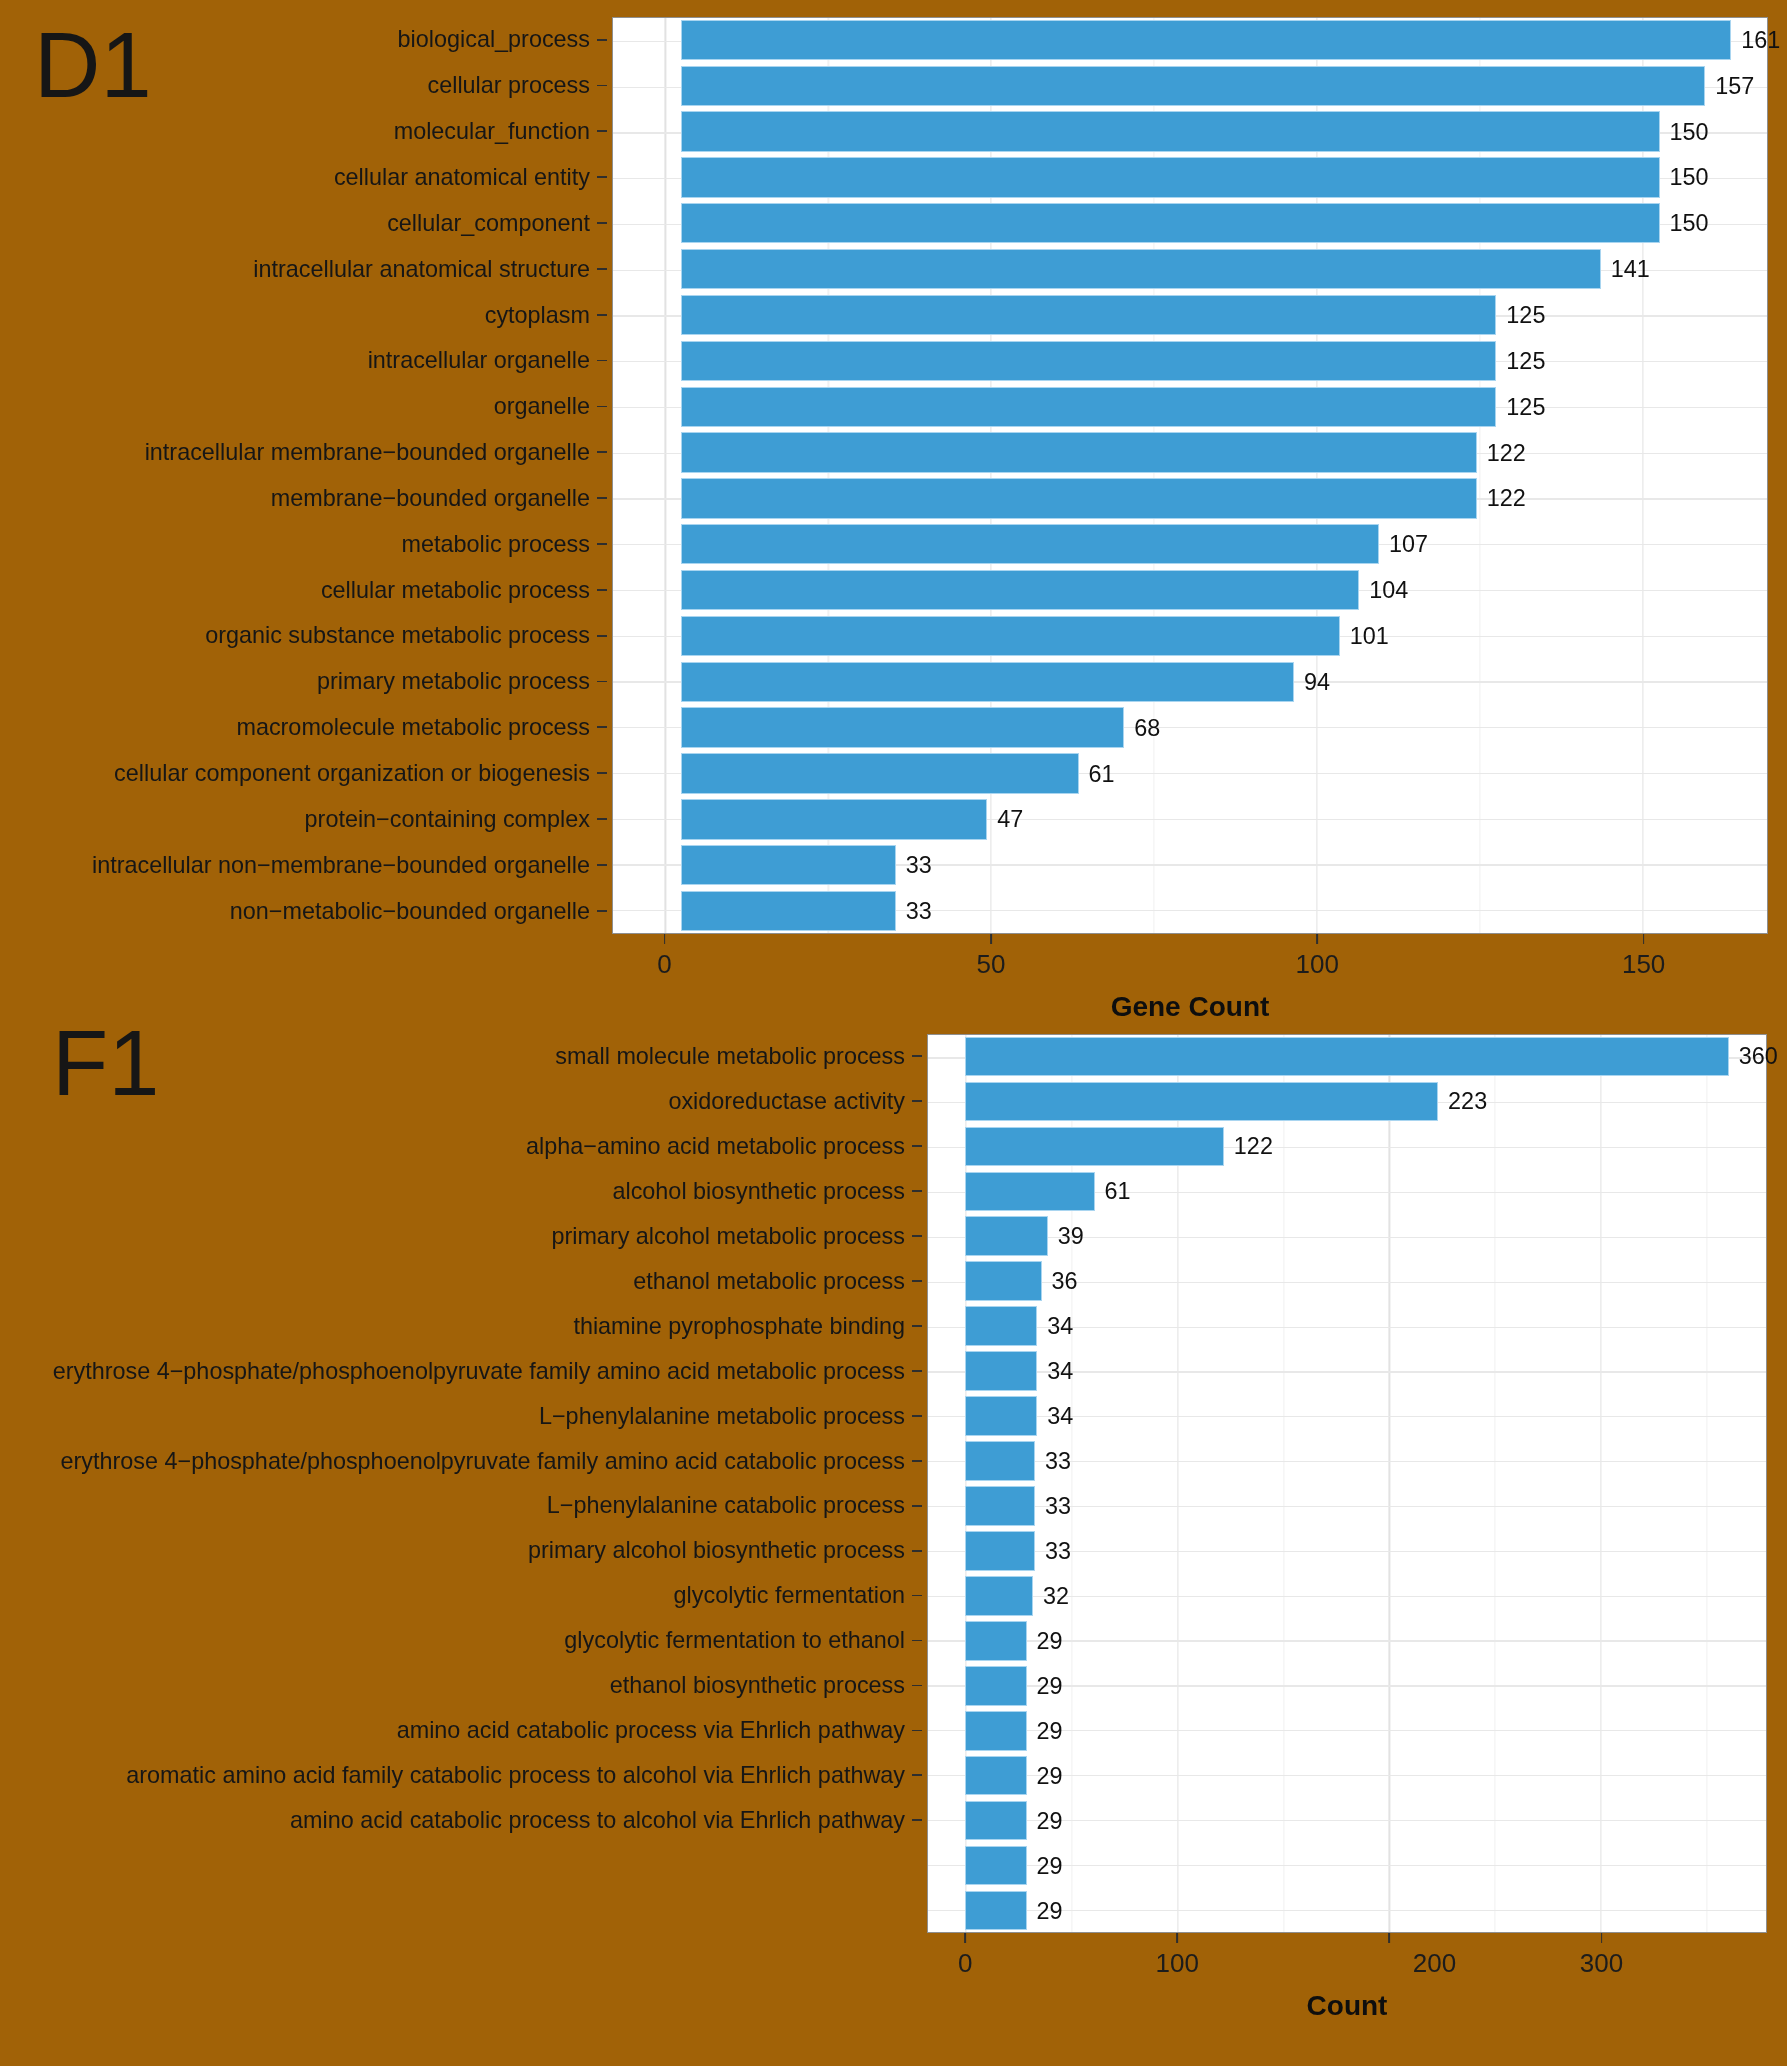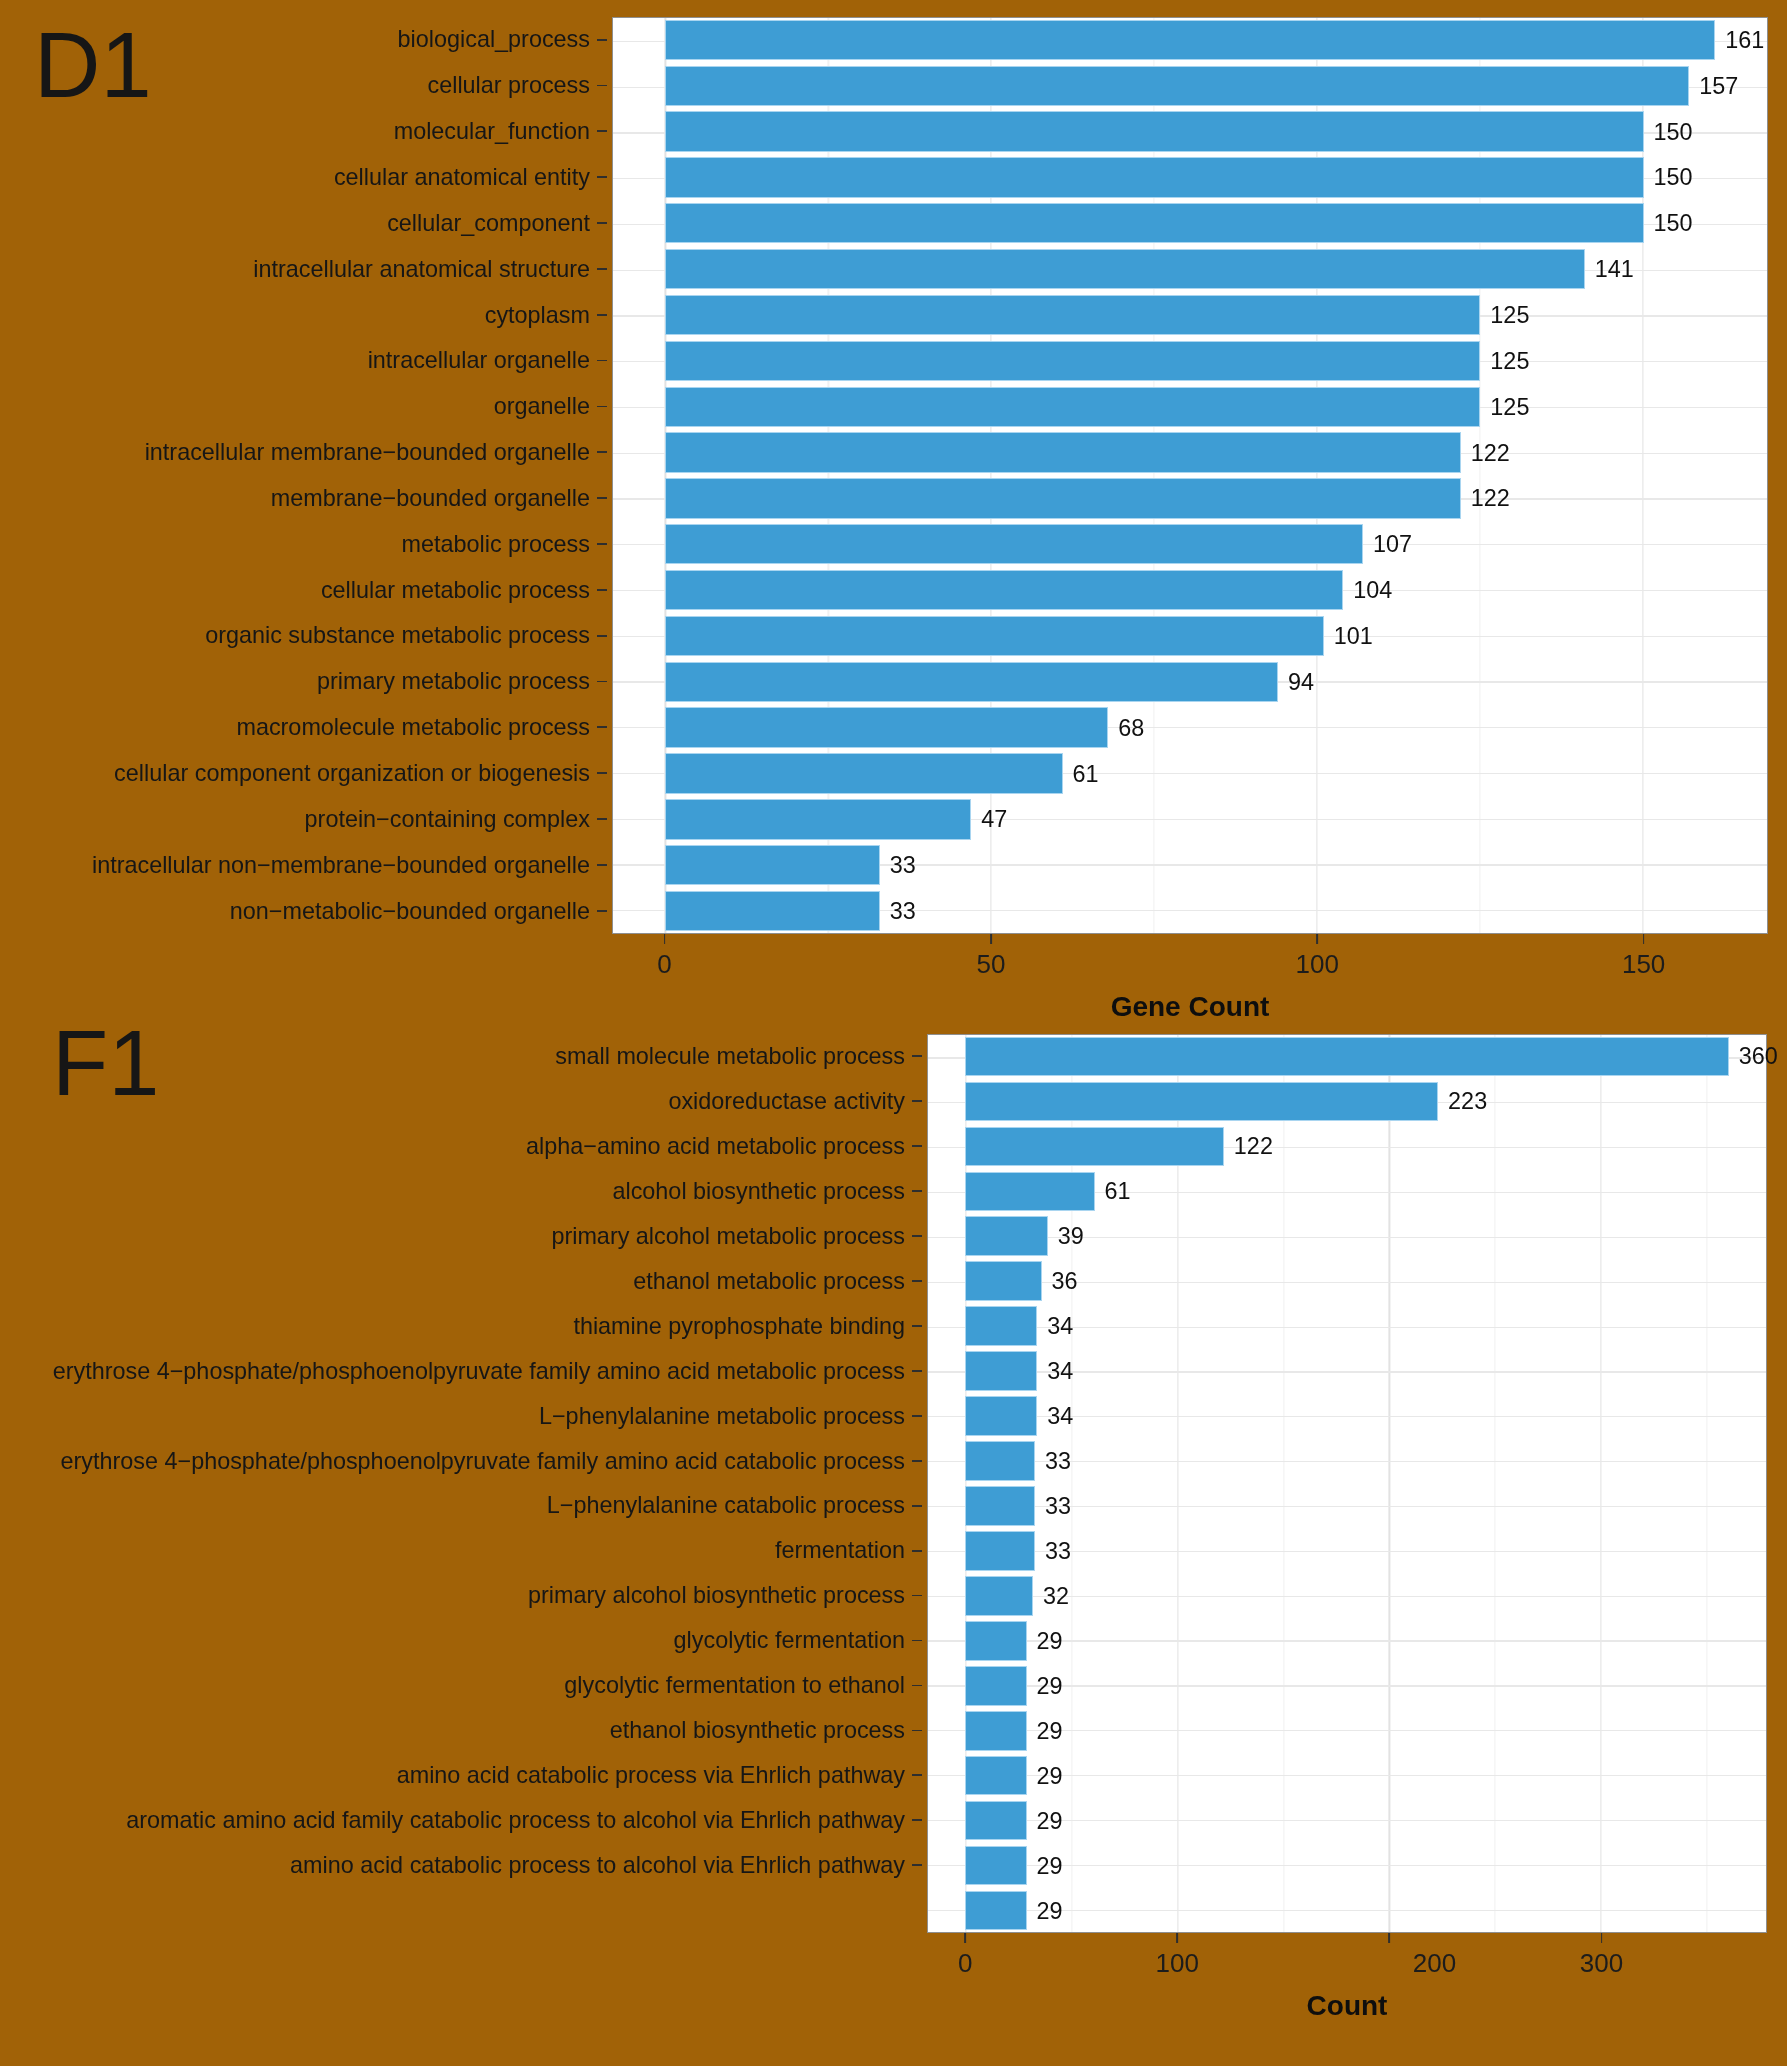--- a/index.html
+++ b/index.html
@@ -119,21 +119,21 @@
         <div class="gh" style="top: 57.5%;"></div>
         <div class="gh" style="top: 62.5%;"></div>
         <div class="gh" style="top: 67.5%;"></div>
         <div class="gh" style="top: 72.5%;"></div>
         <div class="gh" style="top: 77.5%;"></div>
         <div class="gh" style="top: 82.5%;"></div>
         <div class="gh" style="top: 87.5%;"></div>
         <div class="gh" style="top: 92.5%;"></div>
         <div class="gh" style="top: 97.5%;"></div>
       </div>
-    <div class="rows" style="grid-template-rows: repeat(20, 1fr);">
+    <div class="rows" style="grid-template-rows: repeat(20, 1fr); margin-left: 16px;">
         <div class="row">
           <div class="bar" style="left: 4.54545%; width: 90.9091%; background: rgb(62, 157, 212);"></div>
           <span class="val" style="left: calc(95.4545% + 9.9px);">161</span>
         </div>
         <div class="row">
           <div class="bar" style="left: 4.54545%; width: 88.6505%; background: rgb(62, 157, 212);"></div>
           <span class="val" style="left: calc(93.1959% + 9.9px);">157</span>
         </div>
         <div class="row">
           <div class="bar" style="left: 4.54545%; width: 84.6979%; background: rgb(62, 157, 212);"></div>
@@ -250,23 +250,20 @@
           <span>erythrose 4−phosphate/phosphoenolpyruvate family amino acid metabolic process</span>
         </div>
         <div class="ycell">
           <span>L−phenylalanine metabolic process</span>
         </div>
         <div class="ycell">
           <span>erythrose 4−phosphate/phosphoenolpyruvate family amino acid catabolic process</span>
         </div>
         <div class="ycell">
           <span>L−phenylalanine catabolic process</span>
-        </div>
-        <div class="ycell">
-          <span>fermentation</span>
         </div>
         <div class="ycell">
           <span>primary alcohol biosynthetic process</span>
         </div>
         <div class="ycell">
           <span>glycolytic fermentation</span>
         </div>
         <div class="ycell">
           <span>glycolytic fermentation to ethanol</span>
         </div>

